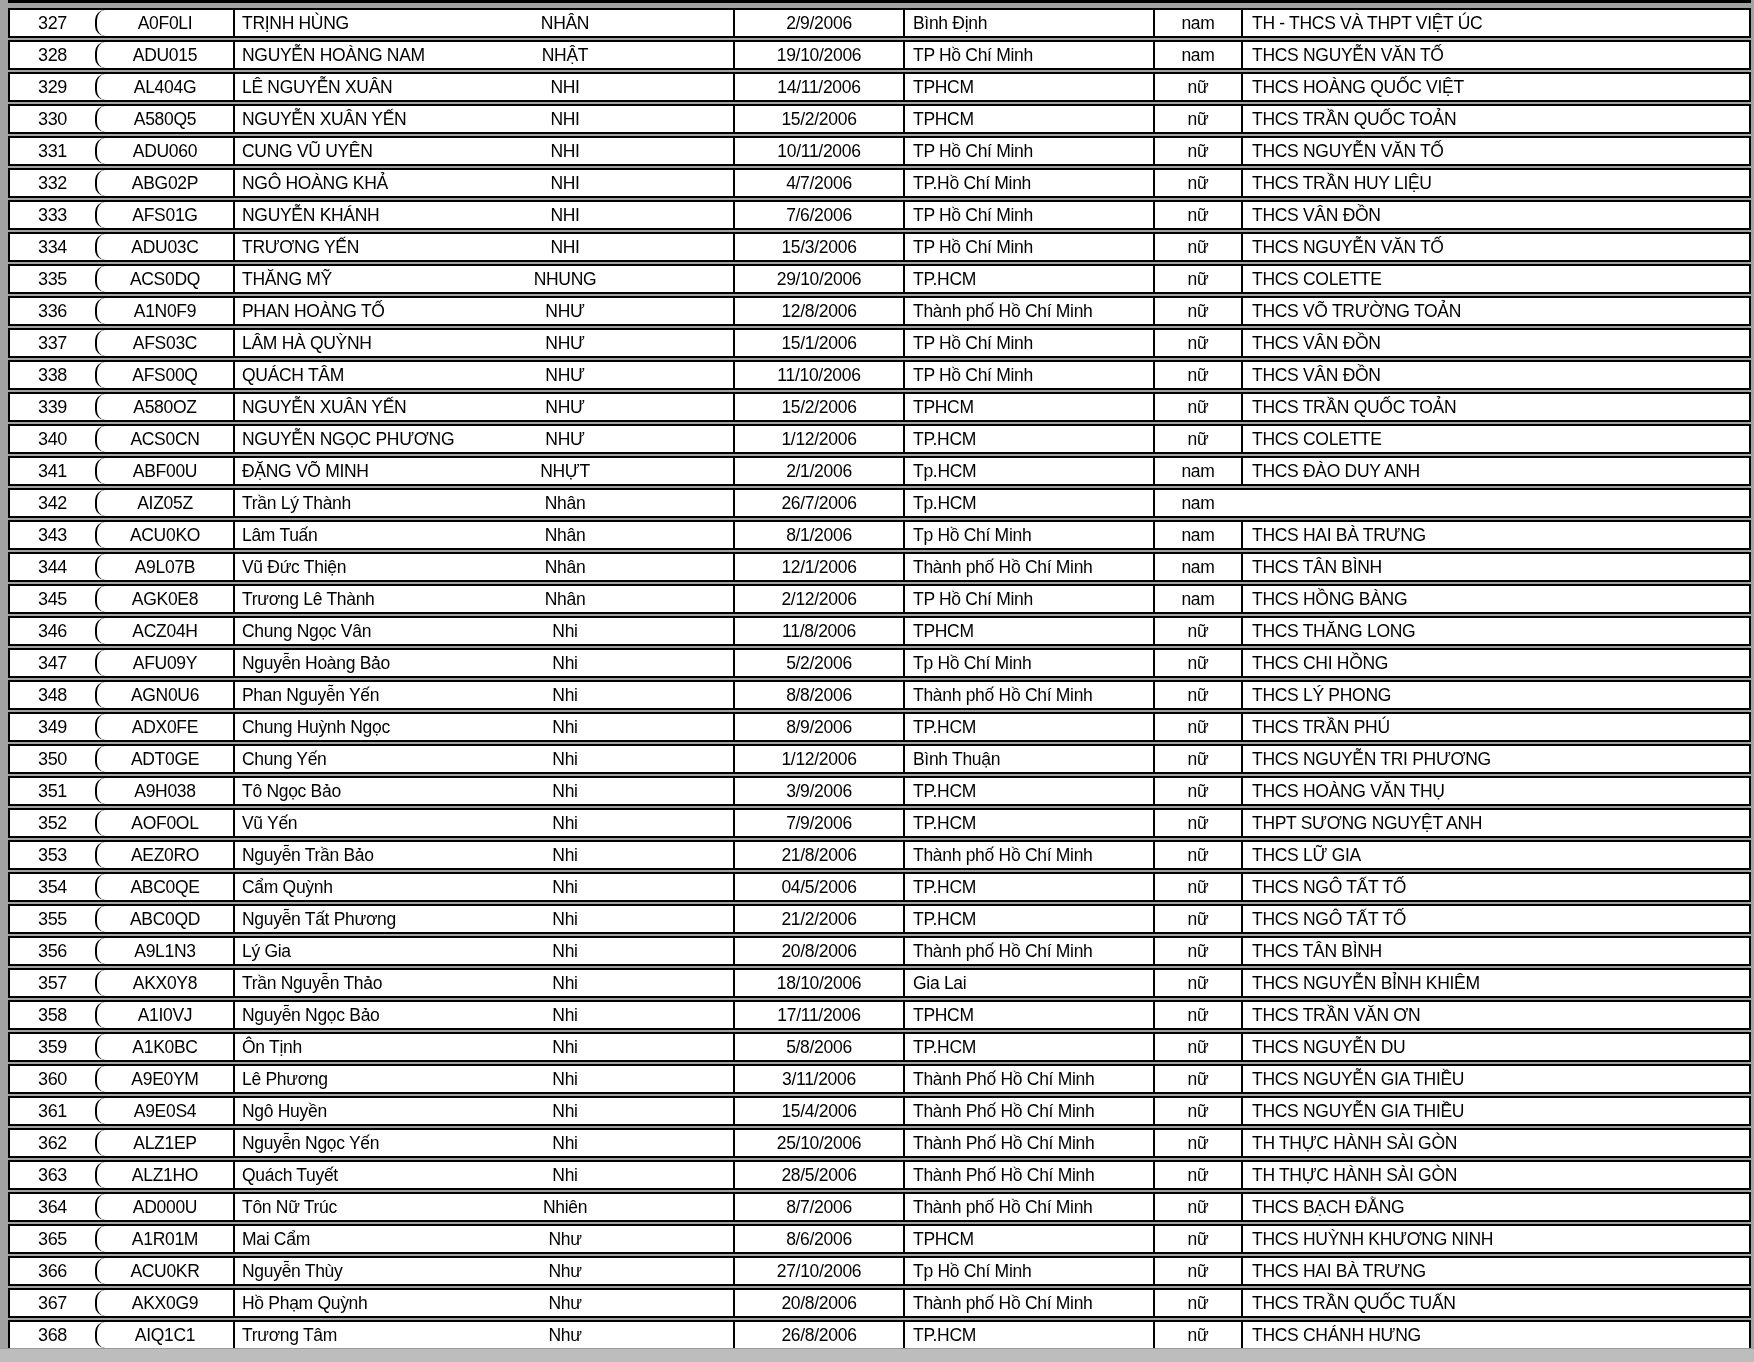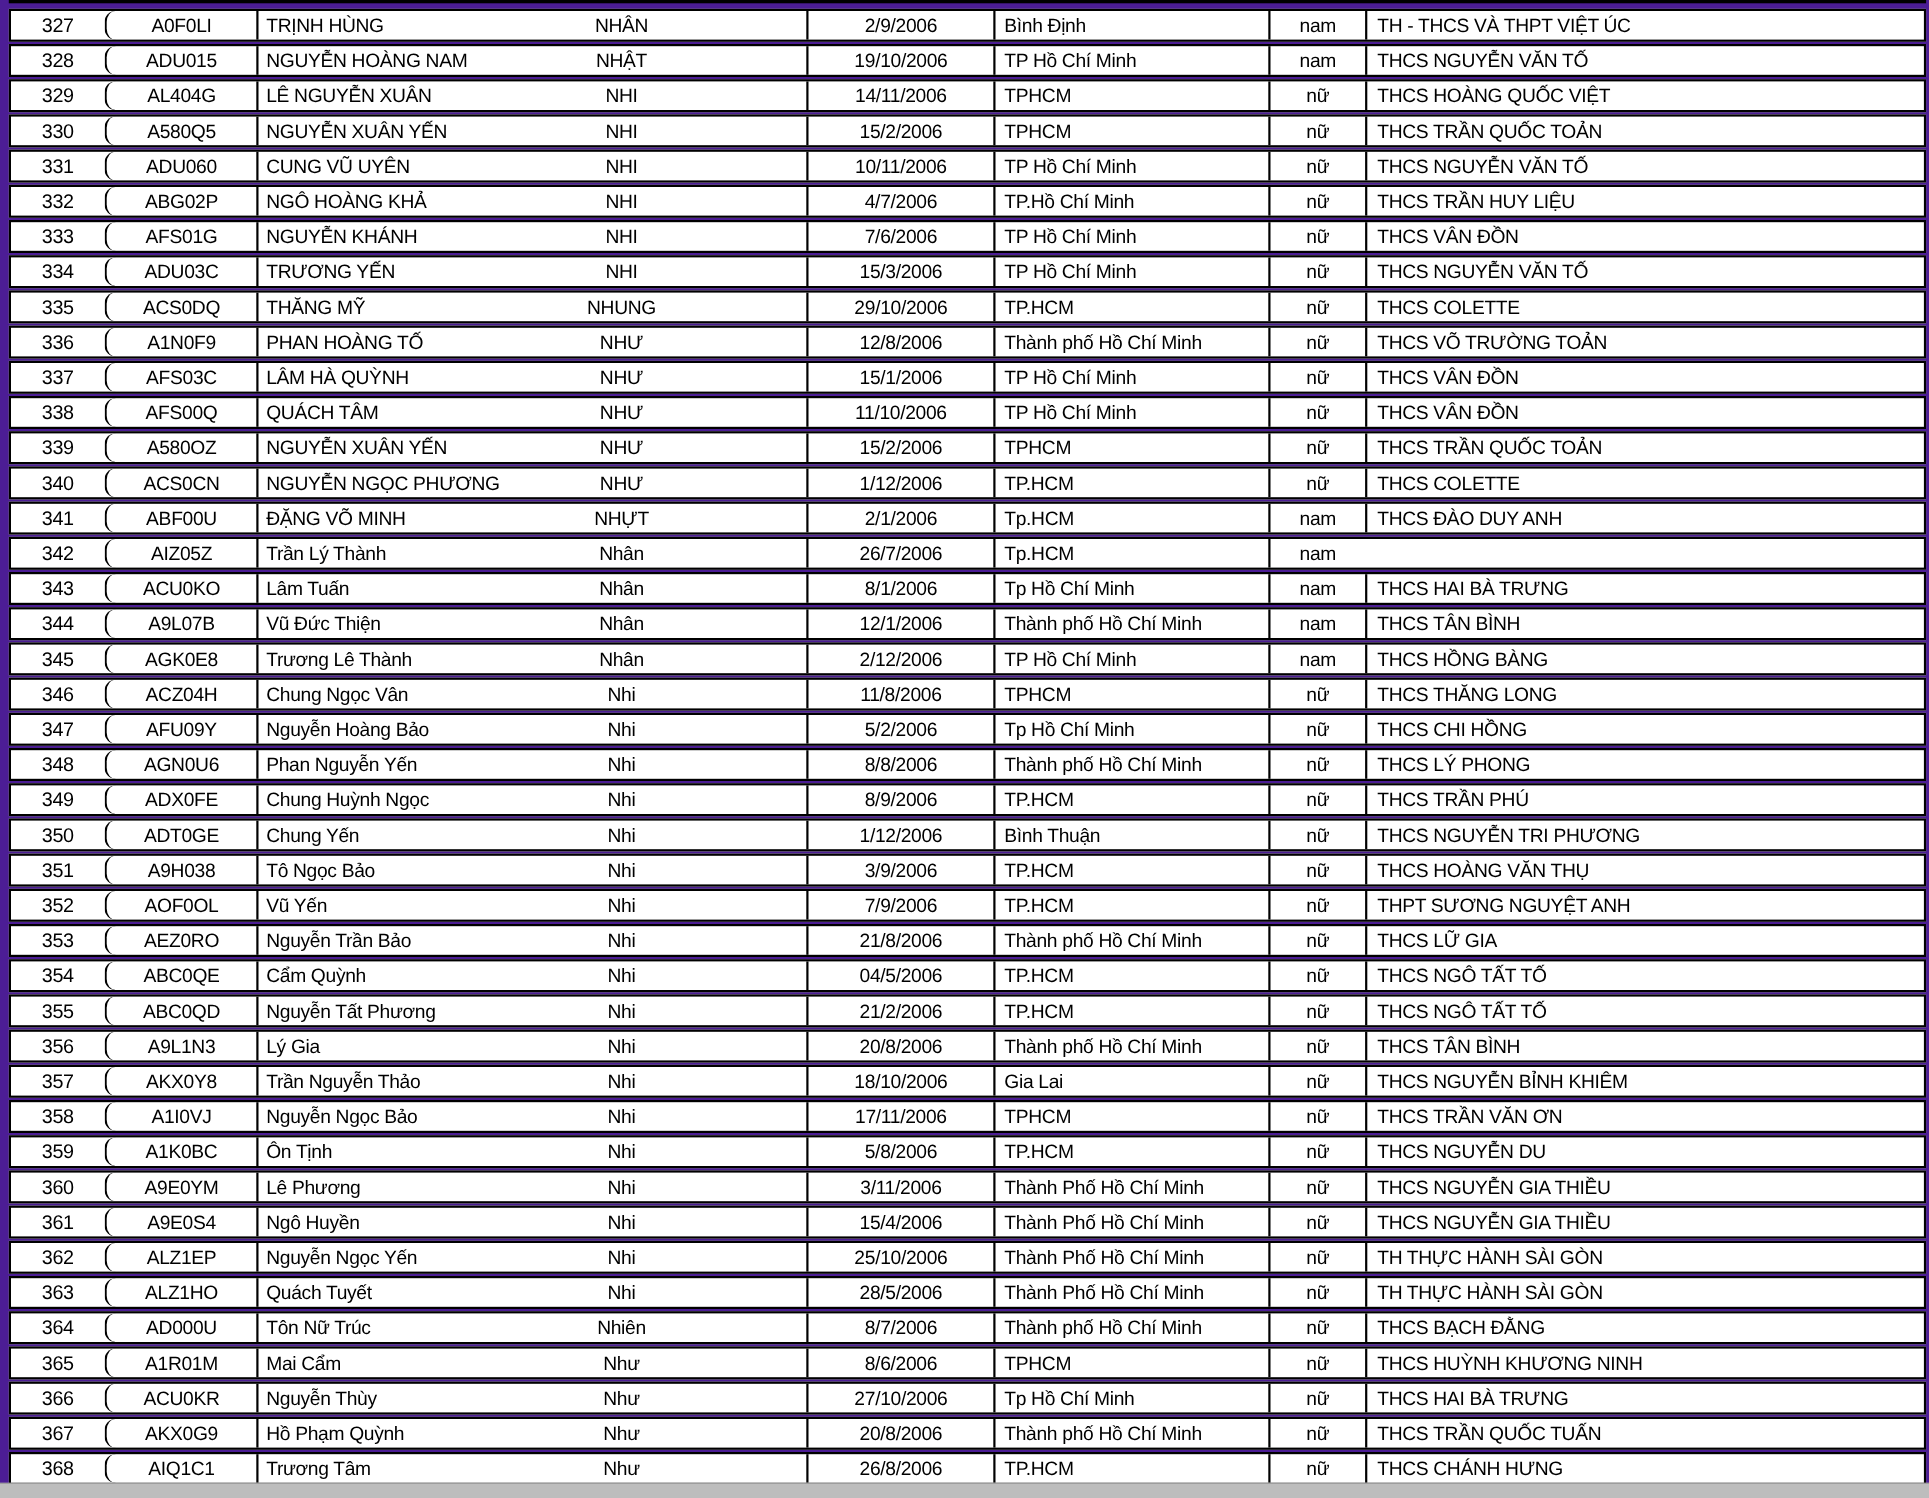--- a/index.html
+++ b/index.html
@@ -9,21 +9,21 @@
     height: 1362px;
     background: #ffffff;
     overflow: hidden;
     font-family: "Liberation Sans", "DejaVu Sans", sans-serif;
     color: #000;
   }
   #stage {
     position: relative;
     width: 1754px;
     height: 1362px;
-    background: #4c1d95;
+    background: #a3a3a3;
   }
   
   .top-cut-line {
     position: absolute;
     left: 8px;
     top: 0;
     width: 1743px;
     height: 3px;
     background: #000;
   }

